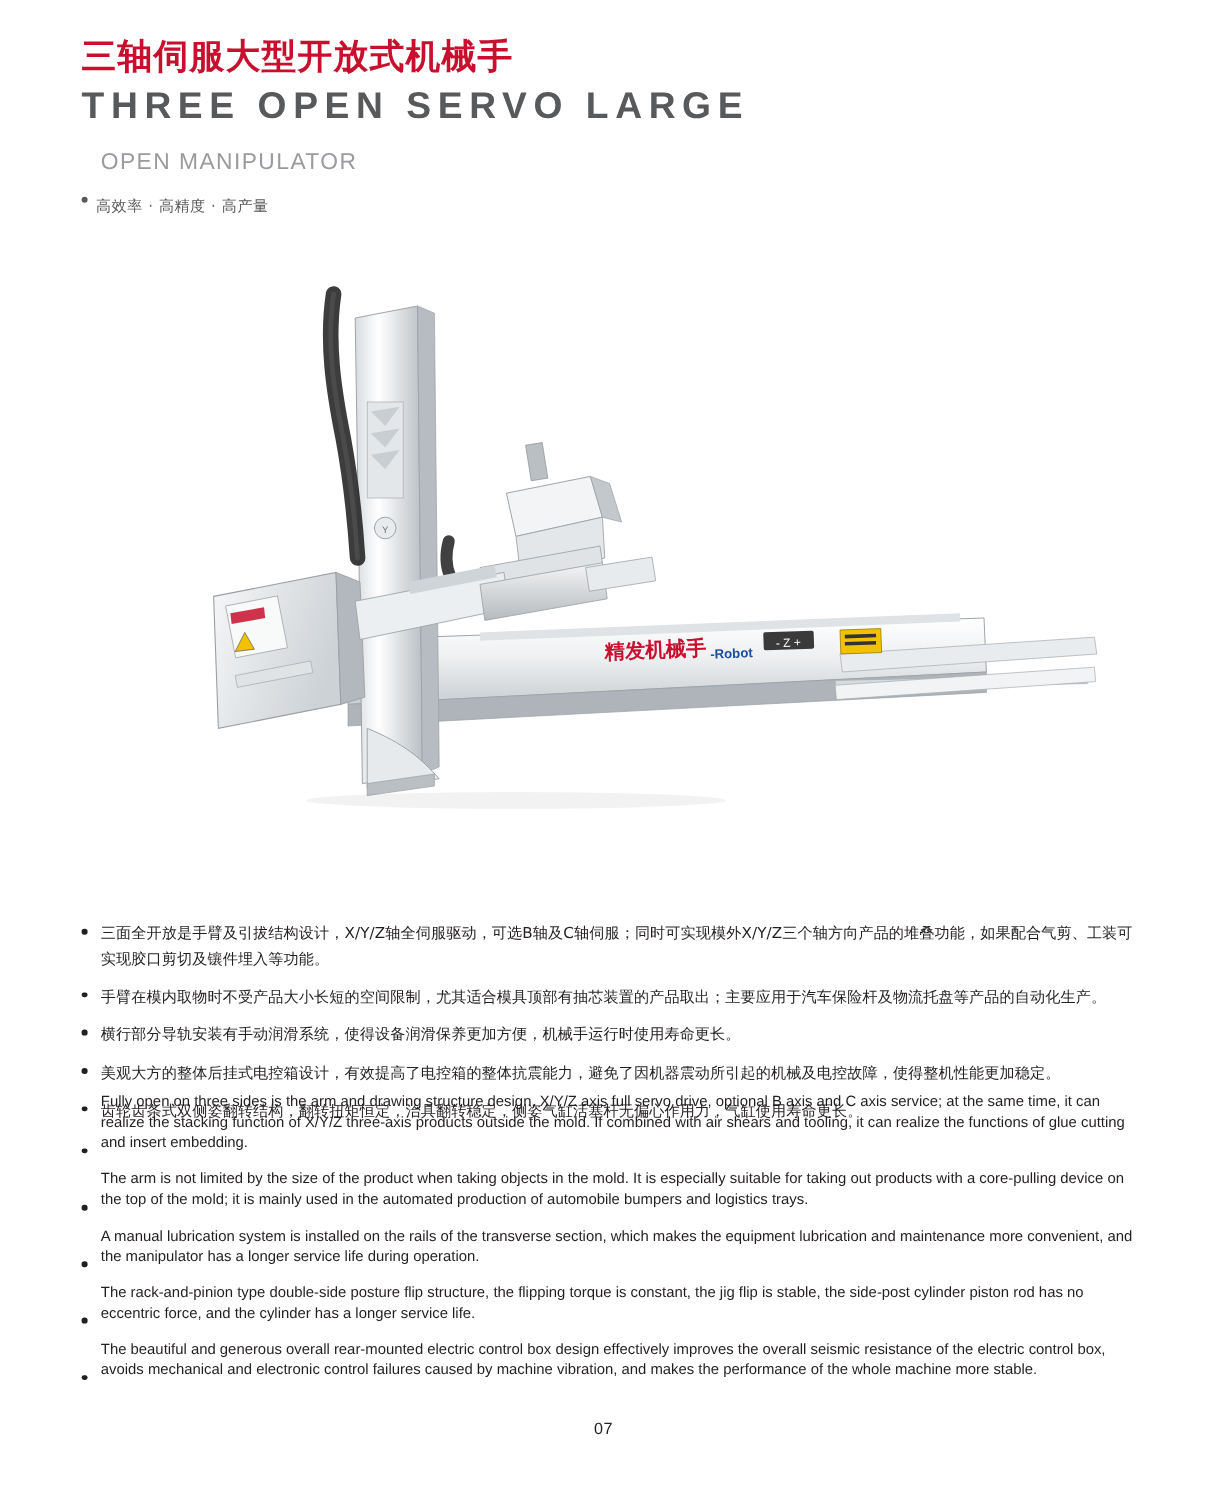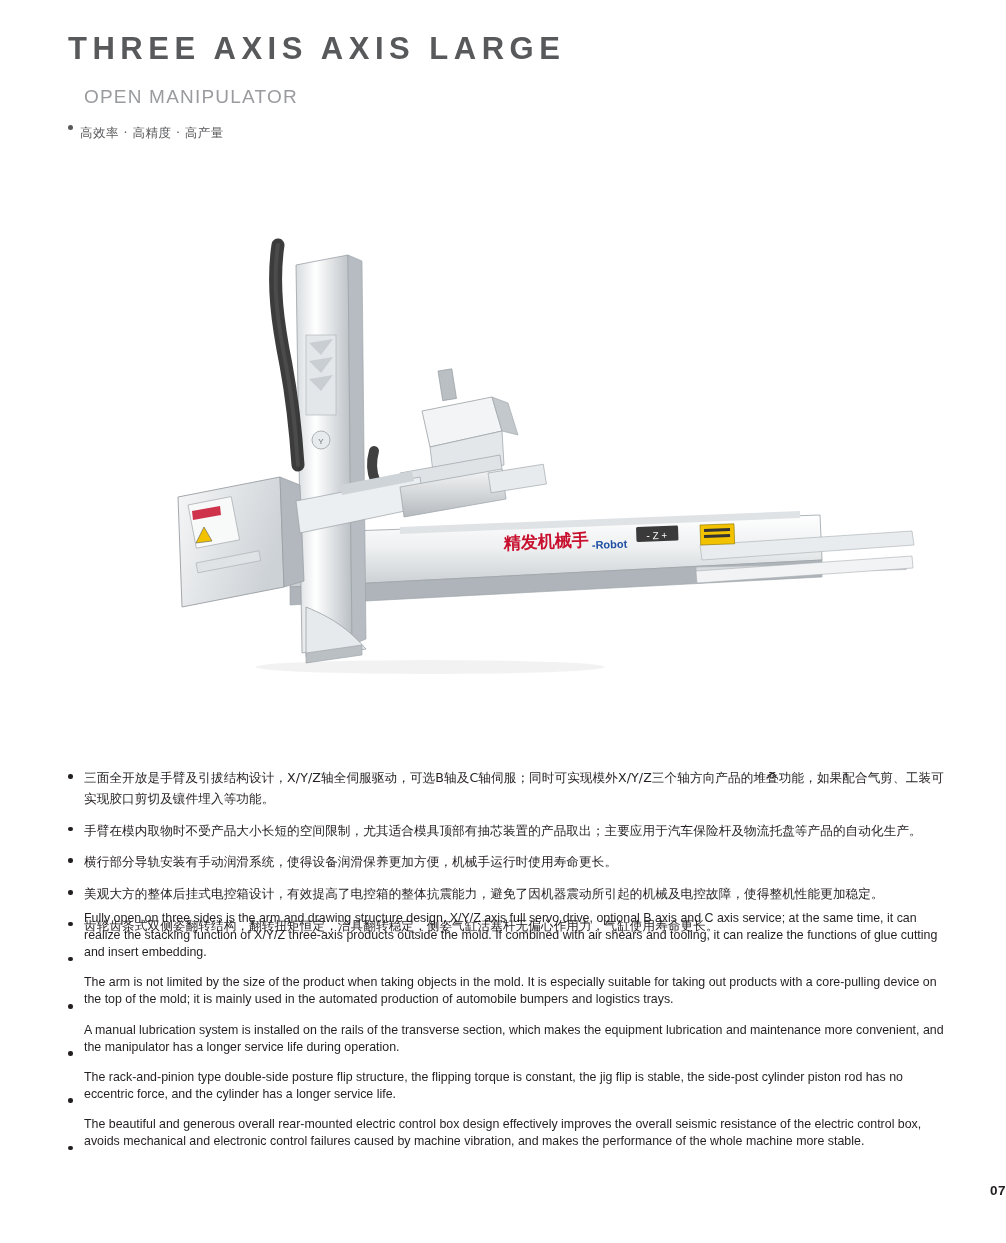--- a/index.html
+++ b/index.html
@@ -129,33 +129,34 @@
     line-height: 1.38;
     color: #231f20;
   }
 
   
   .page-number {
     position: absolute;
     left: 0;
     right: 0;
     top: 1183px;
-    text-align: right;
+    text-align: center;
     font-family: "Liberation Sans", sans-serif;
     font-size: 13.5px;
-    font-weight: bold;
+    font-weight: normal;
     color: #231f20;
     letter-spacing: 0.5px;
   }
 </style>
 </head>
 <body>
 
 <div class="header">
-  <div class="title-en-1">THREE AXIS AXIS LARGE</div>
+  <h1 class="title-cn">三轴伺服大型开放式机械手</h1>
+  <div class="title-en-1">THREE OPEN SERVO LARGE</div>
   <div class="title-en-2">OPEN MANIPULATOR</div>
   <div class="tagline">
     <span class="dot"></span>
     <span>高效率 · 高精度 · 高产量</span>
   </div>
 </div>
 
 <div class="product-figure">
   <svg width="820" height="460" viewBox="0 0 820 460" xmlns="http://www.w3.org/2000/svg">
     <defs>

